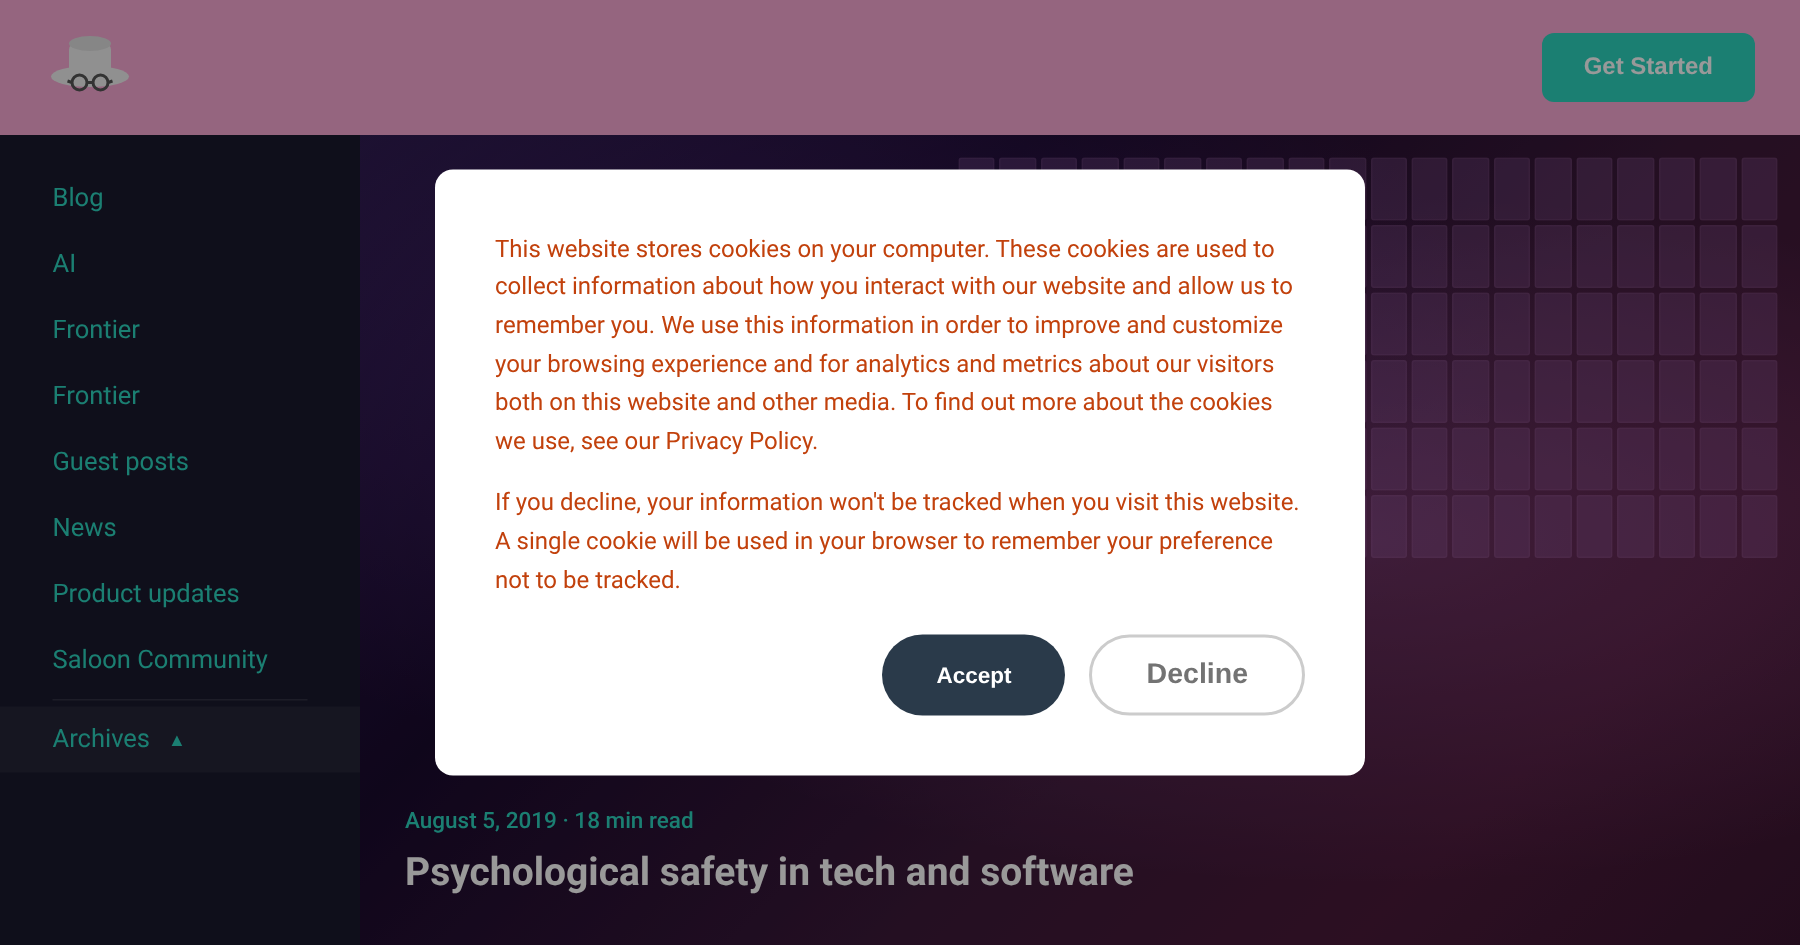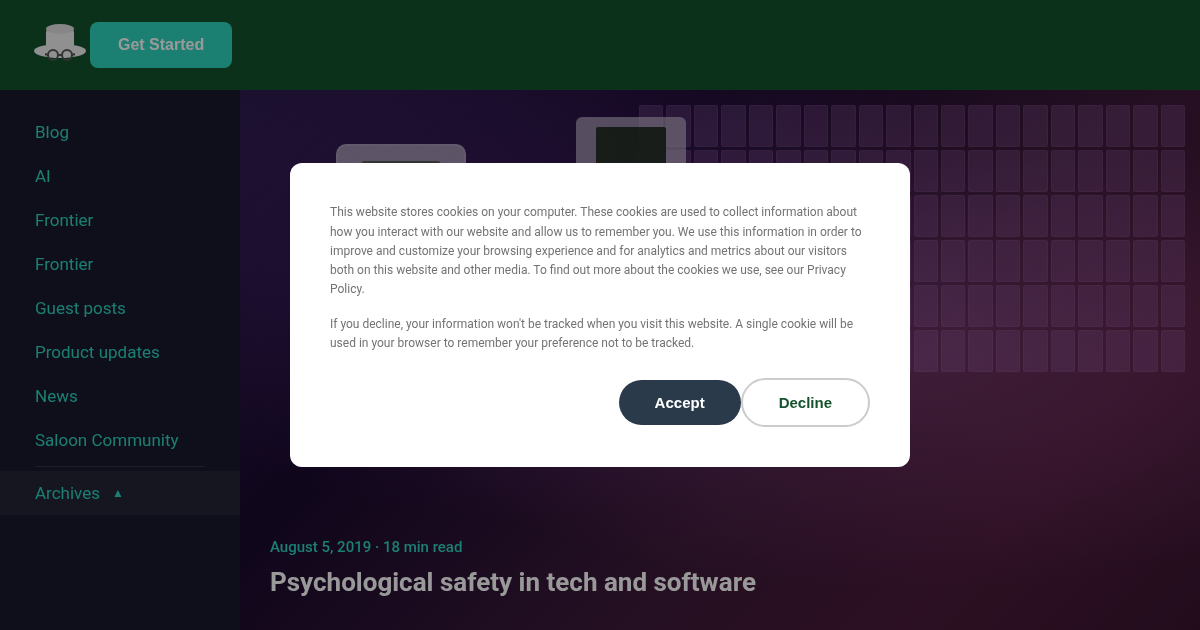--- a/index.html
+++ b/index.html
@@ -12,23 +12,24 @@
       position: relative;
     }
 
     
     .header {
       position: fixed;
       top: 0;
       left: 0;
       right: 0;
       height: 90px;
-      background: #14532d;
+      background: #f9a8d4;
       display: flex;
       align-items: center;
+      justify-content: space-between;
       padding: 0 30px;
       z-index: 10;
     }
 
     .logo-area {
       display: flex;
       align-items: center;
       gap: 12px;
     }
 
@@ -212,51 +213,51 @@
     .modal {
       background: #ffffff;
       border-radius: 12px;
       padding: 40px;
       max-width: 620px;
       width: 90%;
       margin: 0 auto;
     }
 
     .modal-text {
-      font-size: 12px;
+      font-size: 16px;
       line-height: 1.6;
-      color: #737373;
+      color: #c2410c;
       margin-bottom: 16px;
     }
 
     .modal-actions {
       display: flex;
+      gap: 16px;
       justify-content: flex-end;
       margin-top: 24px;
-      align-items: center;
     }
 
     .btn-accept {
       background: #2a3a4a;
       color: #fff;
       border: none;
       border-radius: 50px;
       padding: 14px 36px;
       font-size: 15px;
       font-weight: 600;
       cursor: pointer;
     }
 
     .btn-decline {
       background: #fff;
-      color: #14532d;
+      color: #737373;
       border: 2px solid #ccc;
       border-radius: 50px;
       padding: 14px 36px;
-      font-size: 15px;
+      font-size: 19px;
       font-weight: 600;
       cursor: pointer;
     }
   </style>
 </head>
 <body>
 
 <header class="header">
   <div class="logo-area">
 
@@ -290,24 +291,24 @@
     <div class="sidebar-item">
       <span>Frontier</span>
     </div>
     <div class="sidebar-item">
       <span>Frontier</span>
     </div>
     <div class="sidebar-item">
       <span>Guest posts</span>
     </div>
     <div class="sidebar-item">
+      <span>News</span>
+    </div>
+    <div class="sidebar-item">
       <span>Product updates</span>
-    </div>
-    <div class="sidebar-item">
-      <span>News</span>
     </div>
     <div class="sidebar-item">
       <span>Saloon Community</span>
     </div>
     <hr class="sidebar-divider">
     <div class="sidebar-item active">
       <span>Archives</span>
       <span style="margin-left:4px; font-size:12px;">▲</span>
     </div>
   </aside>

